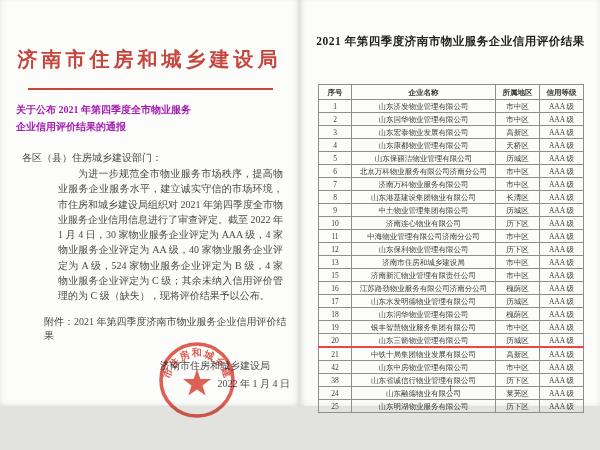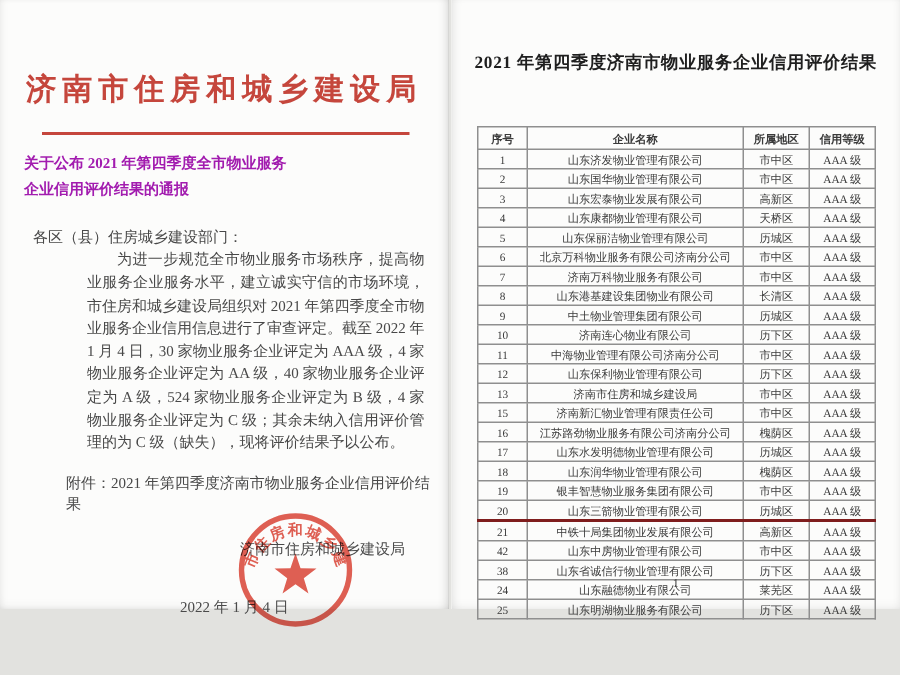--- a/index.html
+++ b/index.html
@@ -30,42 +30,42 @@
     position:absolute;top:101px;left:16px;right:16px;
     text-align:left;font-size:10px;font-weight:bold;line-height:17px;color:#a21caf;
   }
   .salutation{position:absolute;top:151px;left:22px;right:16px;font-size:10px;color:#484848;}
   .body-par{
     position:absolute;top:166px;left:22px;right:16px;
     font-size:10px;line-height:15.3px;text-align:justify;text-indent:2em;color:#484848;margin-left:36px;
   }
   .attachment{position:absolute;top:315px;left:44px;right:10px;font-size:10px;color:#484848;}
   .sig-name{position:absolute;top:359px;left:130px;width:170px;text-align:center;font-size:10px;color:#4a4a4a;}
-  .sig-date{position:absolute;top:398px;left:120px;width:170px;text-align:left;font-size:10px;color:#4a4a4a;}
+  .sig-date{position:absolute;top:377px;left:120px;width:170px;text-align:right;font-size:10px;color:#4a4a4a;}
   .seal{position:absolute;top:340px;left:157px;width:80px;height:80px;opacity:.88;mix-blend-mode:multiply;}
 
   
   .table-title{
     position:absolute;top:34px;left:0;right:0;
     text-align:center;font-size:11.5px;font-weight:bold;color:#1f1f1f;letter-spacing:.5px;
   }
   table.credit{
     position:absolute;top:84px;left:17px;width:265px;
     border-collapse:collapse;table-layout:fixed;
     font-size:7.5px;color:#3a3a3a;
   }
   table.credit th, table.credit td{
     border:0.5px solid #8f8f8f;
     text-align:center;vertical-align:middle;
     padding:0 1px;height:12px;line-height:11px;
     overflow:hidden;white-space:nowrap;
   }
   table.credit th{font-weight:bold;height:14px;}
   col.c-idx{width:33px;} col.c-name{width:144px;} col.c-dist{width:44px;} col.c-rate{width:44px;}
-  tr.highlight td{border-bottom:2px solid #7f1d1d;}
+  tr.highlight td{border-bottom:2px solid #ef4444;}
   .page-num{position:absolute;bottom:13px;left:0;right:0;text-align:center;font-size:8px;color:#3a3a3a;}
 </style>
 </head>
 <body>
 
 <div class="photo">
 
   <div class="page page-left">
     <div class="agency-header">济南市住房和城乡建设局</div>
     <div class="red-rule"></div>

